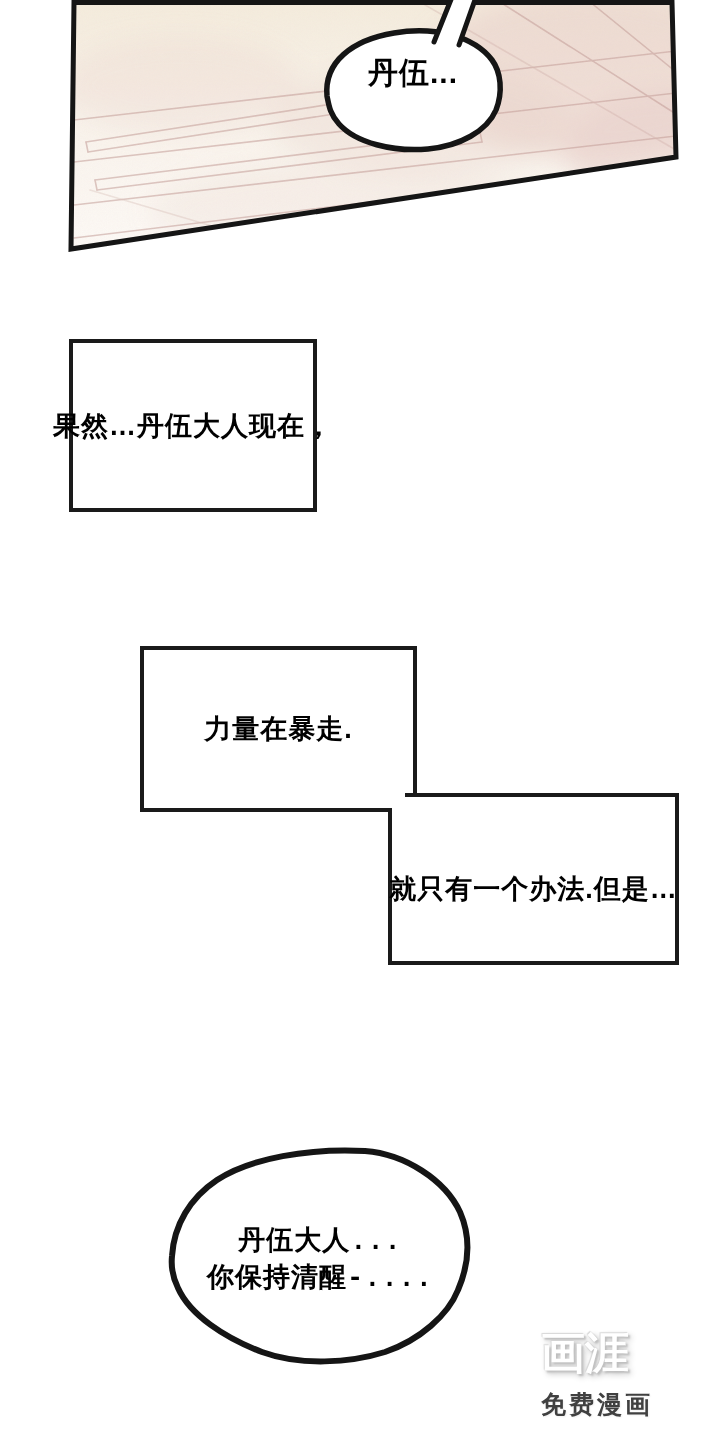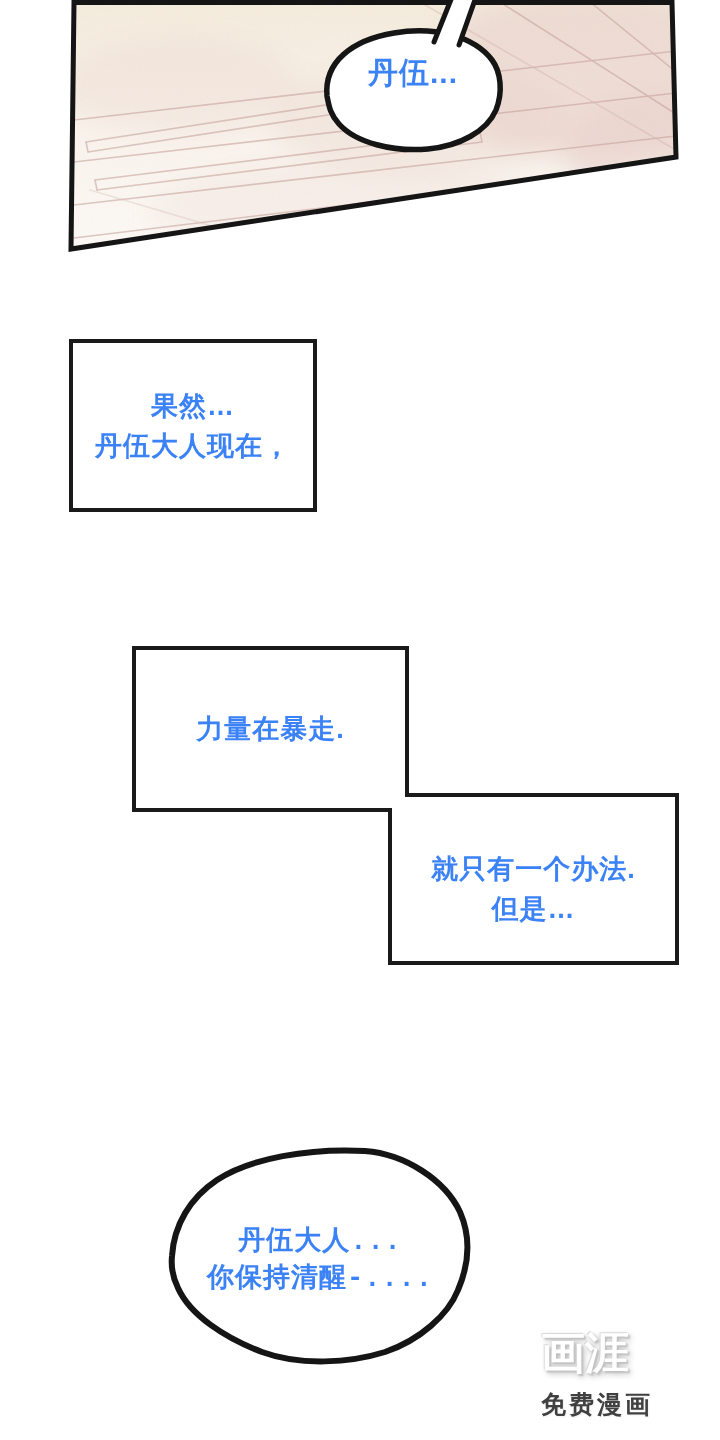--- a/index.html
+++ b/index.html
@@ -2,25 +2,25 @@
 <html><head>
 <meta charset="utf-8">
 <style>
   html,body{margin:0;padding:0;background:#ffffff;}
   .page{position:relative;width:720px;height:1440px;background:#ffffff;overflow:hidden;
         font-family:"Liberation Sans","DejaVu Sans",sans-serif;color:#1a1a1a;}
   svg{display:block;}
   .abs{position:absolute;}
   
   .cap{position:absolute;background:#ffffff;border:4px solid #1a1a1a;box-sizing:border-box;
-       display:flex;flex-direction:column;align-items:center;justify-content:center;}
+       display:flex;flex-direction:row;align-items:center;justify-content:center;}
   .cap .ln, .btxt .ln{font-size:27px;line-height:40px;font-weight:700;letter-spacing:1px;
-       color:#3b82f6;white-space:nowrap;text-align:center;}
+       color:#000000;white-space:nowrap;text-align:center;}
   #cap1{left:69px;top:339px;width:248px;height:173px;z-index:1;}
-  #cap2{left:132px;top:646px;width:277px;height:166px;z-index:1;}
+  #cap2{left:140px;top:646px;width:277px;height:166px;z-index:1;}
   #cap3{left:388px;top:793px;width:291px;height:172px;z-index:2;padding-top:20px;}
   .patch{position:absolute;background:#ffffff;z-index:3;}
   #patchA{left:386px;top:792px;width:19px;height:6px;}
   #patchB{left:387px;top:792px;width:6px;height:16px;}
   
   .btxt{position:absolute;text-align:center;z-index:4;}
   #bubble1-text{left:322px;top:54px;width:182px;}
   #bubble1-text .ln{font-size:30px;line-height:37px;letter-spacing:1px;}
   #bubble2-text{left:172px;top:1224px;width:296px;font-family:Liberation Mono, monospace;}
   #bubble2-text .ln{font-size:27px;line-height:37px;}

